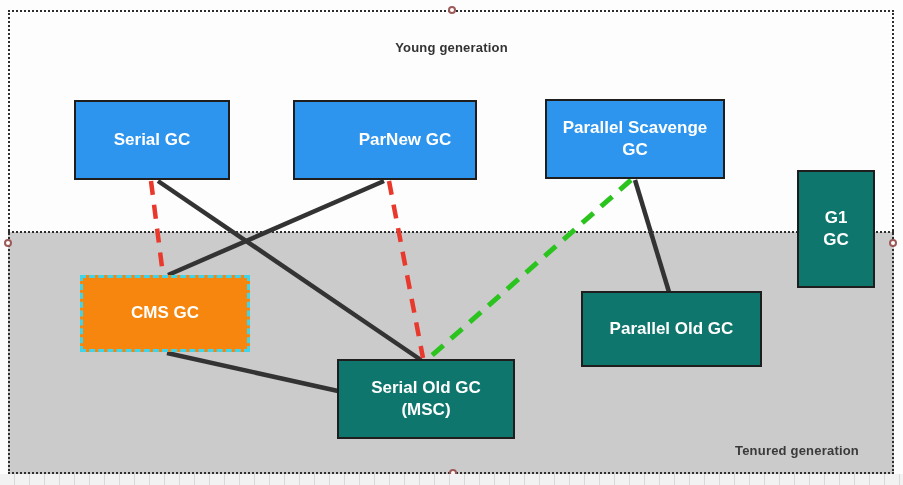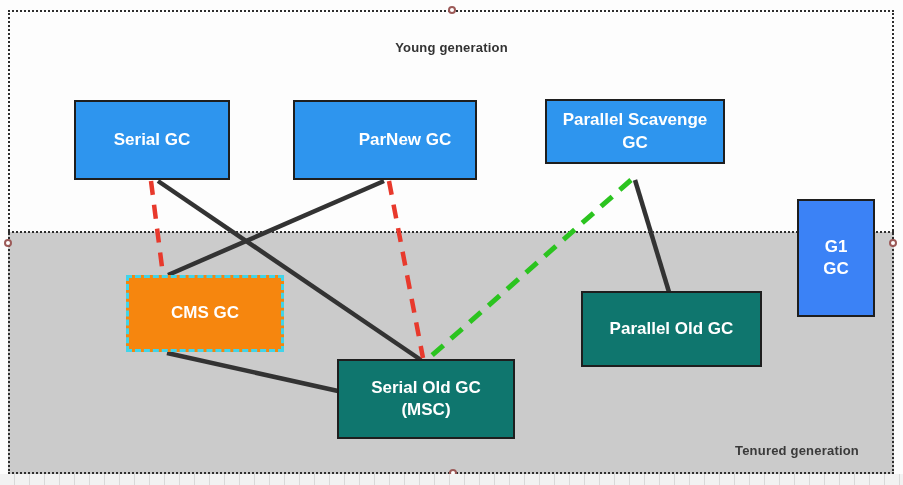--- a/index.html
+++ b/index.html
@@ -61,28 +61,28 @@
     justify-content: center;
     color: #ffffff;
     font-weight: bold;
     font-size: 17px;
     text-align: center;
     line-height: 1.3;
   }
   .node .node-label { white-space: pre-line; }
   .node.blue   { background: #2e95ee; border: 2px solid #1e1e1e; }
   .node.orange { background: #0f766e; border: 2px solid #1e1e1e; justify-content: center; }
-  .node.pink   { background: #3b82f6; border: 2px solid #1e1e1e; margin-top: 29px; }
+  .node.pink   { background: #0f766e; border: 2px solid #1e1e1e; }
   .node.cms    { background: #f6860e; border: 3px dashed #41d4e9; }
 
   .n-serial { left: 74px;  top: 100px; width: 156px; height: 80px; }
   .n-parnew { left: 293px; top: 100px; width: 184px; height: 80px; padding-left: 40px; }
-  .n-pscav  { left: 545px; top: 99px;  width: 180px; height: 65px; }
+  .n-pscav  { left: 545px; top: 99px;  width: 180px; height: 80px; }
   .n-g1     { left: 797px; top: 170px; width: 78px;  height: 118px; }
-  .n-cms    { left: 80px;  top: 275px; width: 158px; height: 77px; margin-left: 46px; }
+  .n-cms    { left: 80px;  top: 275px; width: 170px; height: 77px; }
   .n-pold   { left: 581px; top: 291px; width: 181px; height: 76px; }
   .n-sold   { left: 337px; top: 359px; width: 178px; height: 80px; }
 
   .handle {
     position: absolute;
     width: 8px; height: 8px;
     box-sizing: border-box;
     border: 2px solid #9c5a58;
     border-radius: 50%;
     background: #ffffff;

